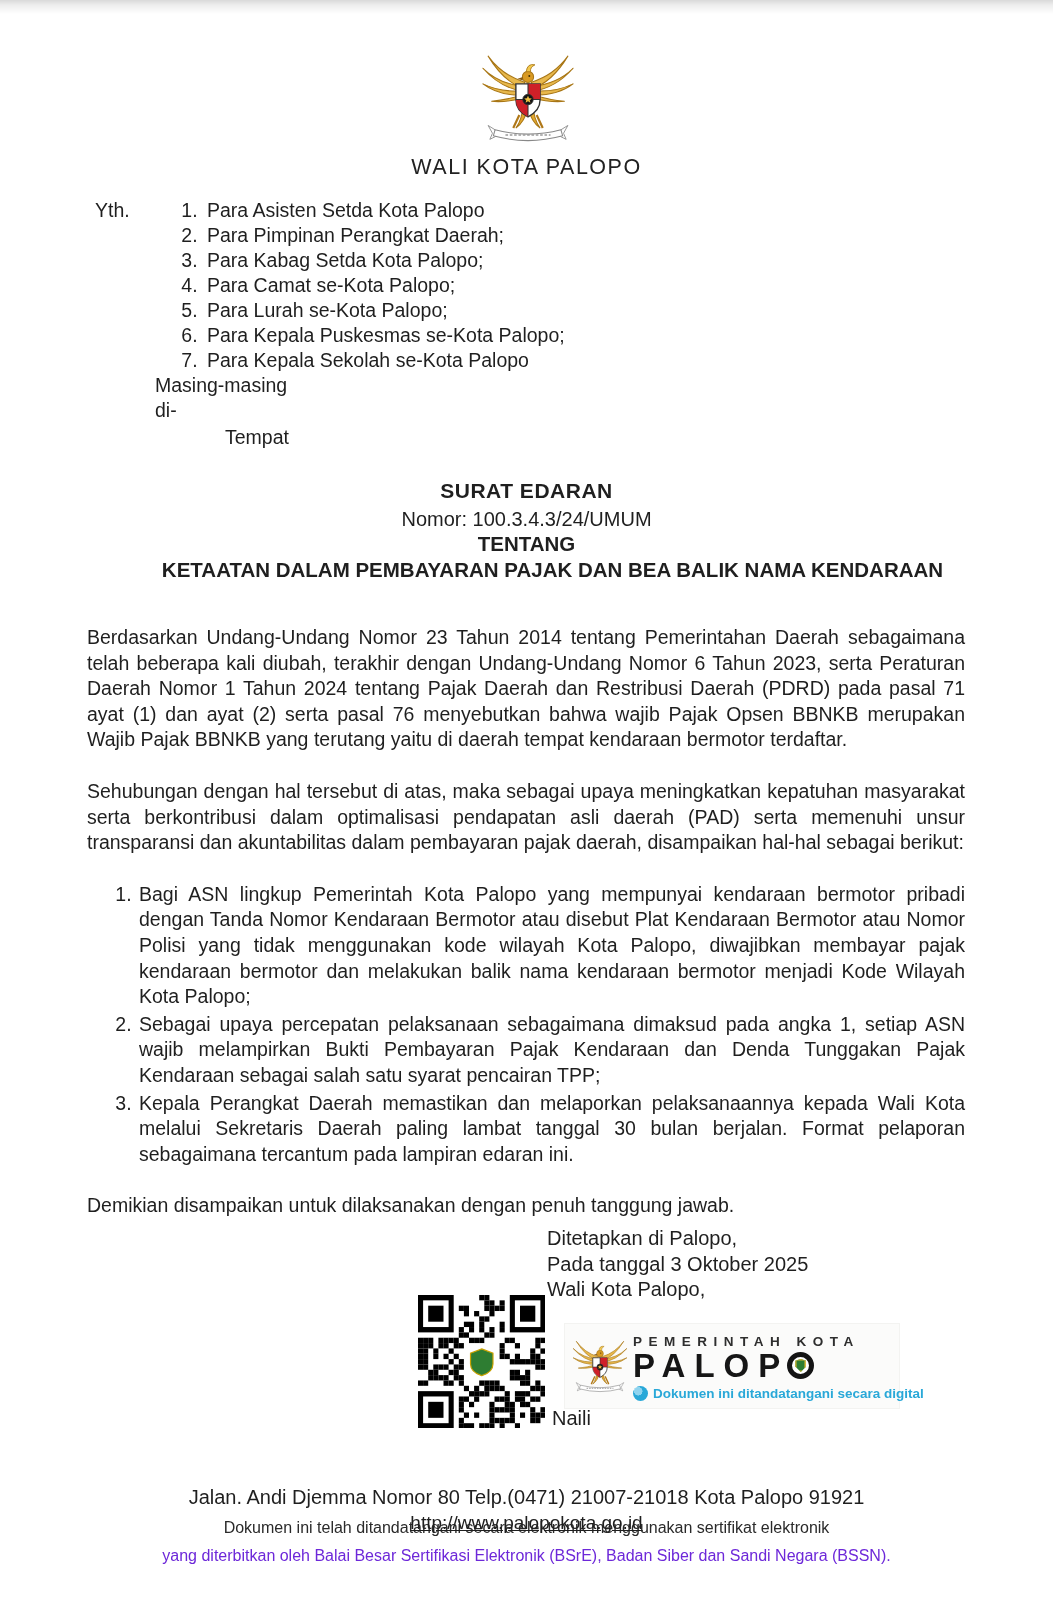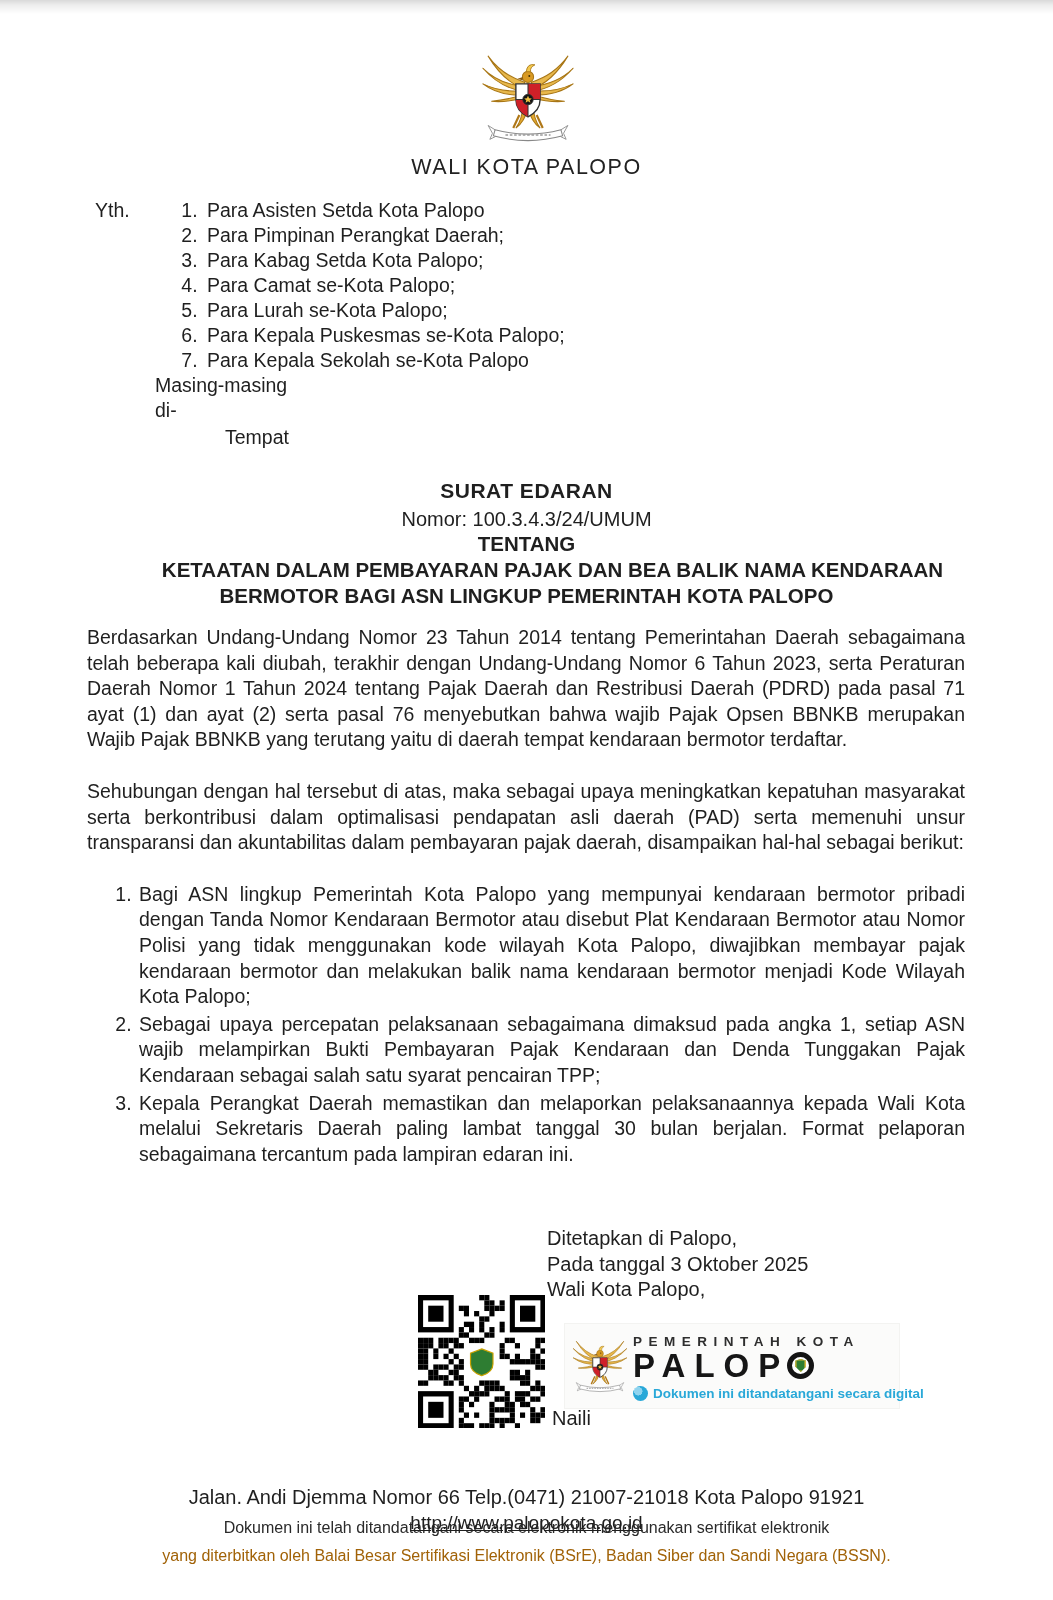--- a/index.html
+++ b/index.html
@@ -80,21 +80,21 @@
   .stamp-digital span.txt{font-size:13.5px;font-weight:bold;color:#29A8D8;white-space:nowrap;}
   .signer-name{position:absolute;left:552px;top:1407px;font-size:20px;}
   
   .footer-address{position:absolute;left:0;top:1486px;width:100%;text-align:center;font-size:20px;}
   .footer-url{
     position:absolute;left:0;top:1512px;width:100%;text-align:center;
     font-size:19px;
   }
   .footer-url a{color:#1f1f1f;text-decoration:underline;}
   .footer-disc1{position:absolute;left:0;top:1519px;width:100%;text-align:center;font-size:16px;color:#2a2a2a;}
-  .footer-disc2{position:absolute;left:0;top:1547px;width:100%;text-align:center;font-size:16px;color:#a16207;}
+  .footer-disc2{position:absolute;left:0;top:1547px;width:100%;text-align:center;font-size:16px;color:#6d28d9;}
 </style>
 </head>
 <body>
 
 <div class="page">
 
   <div class="scan-edge-top"></div>
 
   <div class="emblem">
     <svg viewBox="0 0 120 116" width="104" height="112">
@@ -157,30 +157,30 @@
       <div class="note-line">Masing-masing</div>
       <div class="note-line">di-</div>
       <div class="place-line">Tempat</div>
     </div>
   </div>
 
   <div class="center-line doc-type">SURAT EDARAN</div>
   <div class="center-line doc-number">Nomor: 100.3.4.3/24/UMUM</div>
   <div class="center-line tentang">TENTANG</div>
   <div class="center-line subject1">KETAATAN DALAM PEMBAYARAN PAJAK DAN BEA BALIK NAMA KENDARAAN</div>
-  <div class="center-line subject2">BERMOTOR BAGI ASN LINGKUP PEMERINTAH KOTA PALOPO</div>
 
   <div class="body-block">
     <p>Berdasarkan Undang-Undang Nomor 23 Tahun 2014 tentang Pemerintahan Daerah sebagaimana telah beberapa kali diubah, terakhir dengan Undang-Undang Nomor 6 Tahun 2023, serta Peraturan Daerah Nomor 1 Tahun 2024 tentang Pajak Daerah dan Restribusi Daerah (PDRD) pada pasal 71 ayat (1) dan ayat (2) serta pasal 76 menyebutkan bahwa wajib Pajak Opsen BBNKB merupakan Wajib Pajak BBNKB yang terutang yaitu di daerah tempat kendaraan bermotor terdaftar.</p>
     <p>Sehubungan dengan hal tersebut di atas, maka sebagai upaya meningkatkan kepatuhan masyarakat serta berkontribusi dalam optimalisasi pendapatan asli daerah (PAD) serta memenuhi unsur transparansi dan akuntabilitas dalam pembayaran pajak daerah, disampaikan hal-hal sebagai berikut:</p>
     <ol class="points">
       <li>Bagi ASN lingkup Pemerintah Kota Palopo yang mempunyai kendaraan bermotor pribadi dengan Tanda Nomor Kendaraan Bermotor atau disebut Plat Kendaraan Bermotor atau Nomor Polisi yang tidak menggunakan kode wilayah Kota Palopo, diwajibkan membayar pajak kendaraan bermotor dan melakukan balik nama kendaraan bermotor menjadi Kode Wilayah Kota Palopo;</li>
       <li>Sebagai upaya percepatan pelaksanaan sebagaimana dimaksud pada angka 1, setiap ASN wajib melampirkan Bukti Pembayaran Pajak Kendaraan dan Denda Tunggakan Pajak Kendaraan sebagai salah satu syarat pencairan TPP;</li>
       <li>Kepala Perangkat Daerah memastikan dan melaporkan pelaksanaannya kepada Wali Kota melalui Sekretaris Daerah paling lambat tanggal 30 bulan berjalan. Format pelaporan sebagaimana tercantum pada lampiran edaran ini.</li>
     </ol>
+    <p class="closing">Demikian disampaikan untuk dilaksanakan dengan penuh tanggung jawab.</p>
   </div>
 
   <div class="sig-block">
     <div>Ditetapkan di Palopo,</div>
     <div>Pada tanggal 3 Oktober 2025</div>
     <div>Wali Kota Palopo,</div>
   </div>
 
   <div class="qr-wrap" id="qr"><svg width="127" height="133" viewBox="0 0 127 127" preserveAspectRatio="none">
         <rect x="61.2" y="0.0" width="5.1" height="5.1" fill="#000"></rect>
@@ -398,18 +398,18 @@
       </div>
       <div class="stamp-digital">
         <span class="bsre-icon"></span>
         <span class="txt">Dokumen ini ditandatangani secara digital</span>
       </div>
     </div>
   </div>
 
   <div class="signer-name">Naili</div>
 
-  <div class="footer-address">Jalan. Andi Djemma Nomor 66 Telp.(0471) 21007-21018 Kota Palopo 91921</div>
+  <div class="footer-address">Jalan. Andi Djemma Nomor 80 Telp.(0471) 21007-21018 Kota Palopo 91921</div>
   <div class="footer-disc1">Dokumen ini telah ditandatangani secara elektronik menggunakan sertifikat elektronik</div>
   <div class="footer-url"><a href="#">http://www.palopokota.go.id</a></div>
   <div class="footer-disc2">yang diterbitkan oleh Balai Besar Sertifikasi Elektronik (BSrE), Badan Siber dan Sandi Negara (BSSN).</div>
 
 </div>
 
 </body></html>

